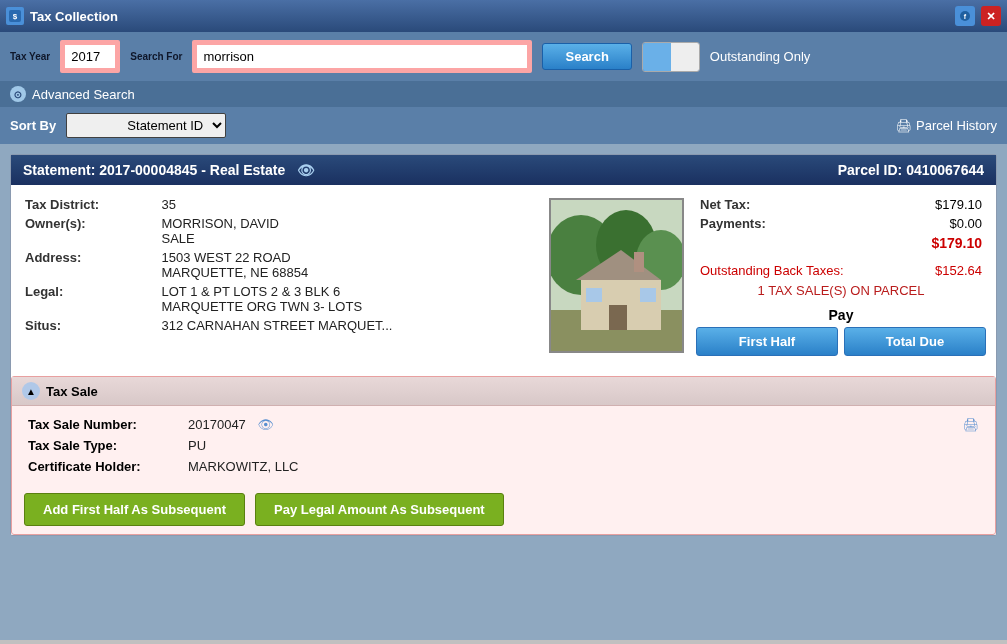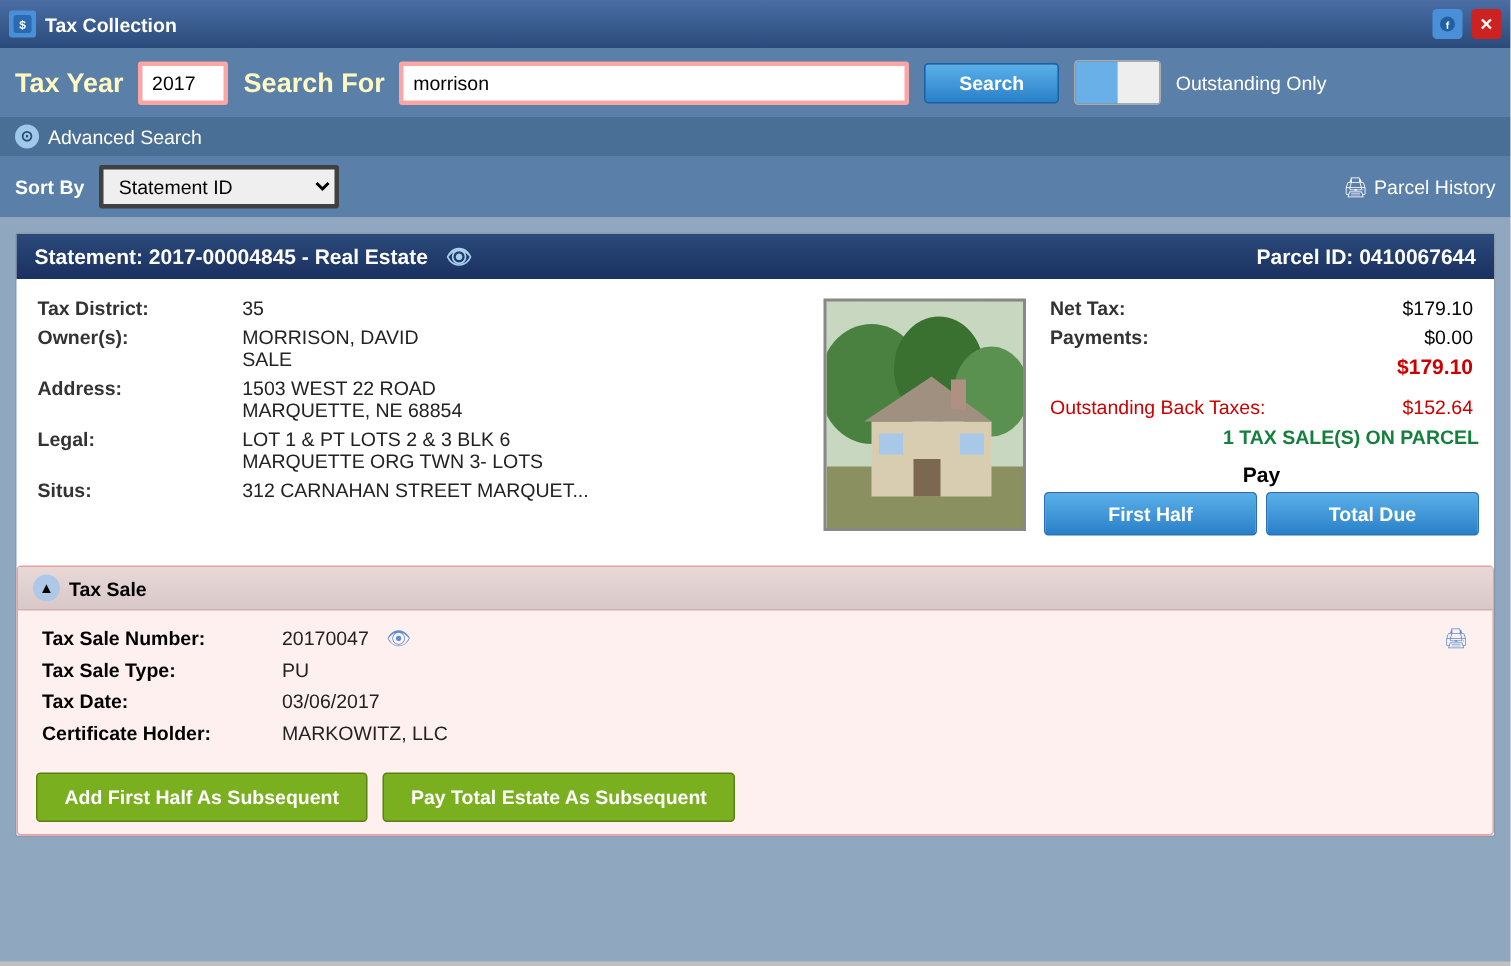--- a/index.html
+++ b/index.html
@@ -46,26 +46,26 @@
 
     
     .toolbar {
       background: #5a7fa8;
       padding: 8px 10px;
       display: flex;
       align-items: center;
       gap: 10px;
     }
     .toolbar label {
-      color: #fef9c3;
-      font-weight: bold;
-      font-size: 18px;
+      color: #0f172a;
+      font-weight: bold;
+      font-size: 10px;
     }
     .toolbar input[type="text"] {
-      border: 3px solid #fca5a5;
+      border: 5px solid #fca5a5;
       padding: 4px 6px;
       font-size: 13px;
       border-radius: 2px;
     }
     .toolbar input.year { width: 60px; }
     .toolbar input.search-val { width: 340px; }
     .search-btn {
       background: linear-gradient(to bottom, #5ab0e8, #2a80c8);
       color: white;
       border: 1px solid #1a60a8;
@@ -121,23 +121,24 @@
       gap: 10px;
     }
     .sort-bar label {
       color: white;
       font-weight: bold;
       font-size: 13px;
     }
     .sort-select {
       padding: 3px 6px;
       font-size: 13px;
-      border: 3px solid #404040;
+      border: 1px solid #404040;
       border-radius: 2px;
       min-width: 160px;
+      text-align: right;
     }
     .parcel-history-btn {
       margin-left: auto;
       color: white;
       font-size: 13px;
       cursor: pointer;
       display: flex;
       align-items: center;
       gap: 4px;
       text-decoration: none;
@@ -238,23 +239,23 @@
     .tax-summary td.val { text-align: right; }
     .tax-summary tr.total td { font-size: 14px; font-weight: bold; color: #cc0000; }
     .back-taxes {
       color: #cc0000;
       font-size: 13px;
       display: flex;
       justify-content: space-between;
       padding: 2px 4px;
     }
     .tax-sale-notice {
-      color: #15803d;
-      font-weight: bold;
-      text-align: right;
+      color: #b91c1c;
+      font-weight: normal;
+      text-align: center;
       font-size: 13px;
       padding: 3px 0;
     }
     .pay-section {
       margin-top: 6px;
     }
     .pay-label {
       font-weight: bold;
       font-size: 14px;
       text-align: center;
@@ -517,31 +518,27 @@
               <span>20170047</span>
               <span class="ts-eye">👁</span>
               <span class="ts-print">🖨</span>
             </td>
           </tr>
           <tr>
             <td class="ts-lbl">Tax Sale Type:</td>
             <td class="ts-val">PU</td>
           </tr>
           <tr>
-            <td class="ts-lbl">Tax Date:</td>
-            <td class="ts-val">03/06/2017</td>
-          </tr>
-          <tr>
             <td class="ts-lbl">Certificate Holder:</td>
             <td class="ts-val">MARKOWITZ, LLC</td>
           </tr>
         </tbody>
           </table>
       </div>
       <div class="tax-sale-actions">
         <button class="ts-action-btn">Add First Half As Subsequent</button>
-        <button class="ts-action-btn">Pay Total Estate As Subsequent</button>
+        <button class="ts-action-btn">Pay Legal Amount As Subsequent</button>
       </div>
     </div>
 
   </div>
 
 </div>
 
 </body></html>

